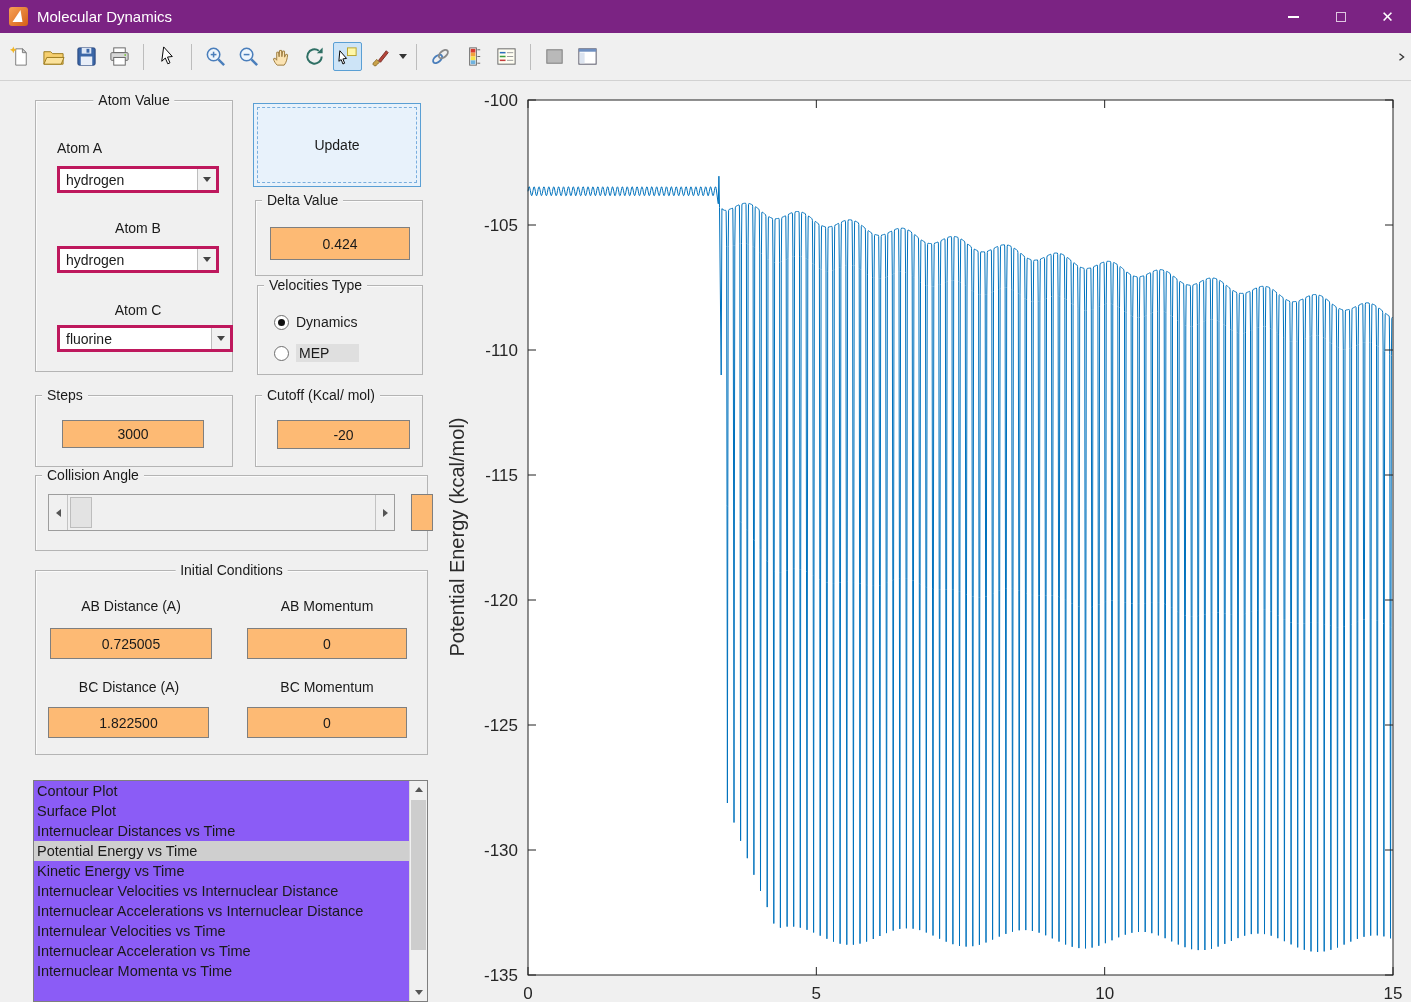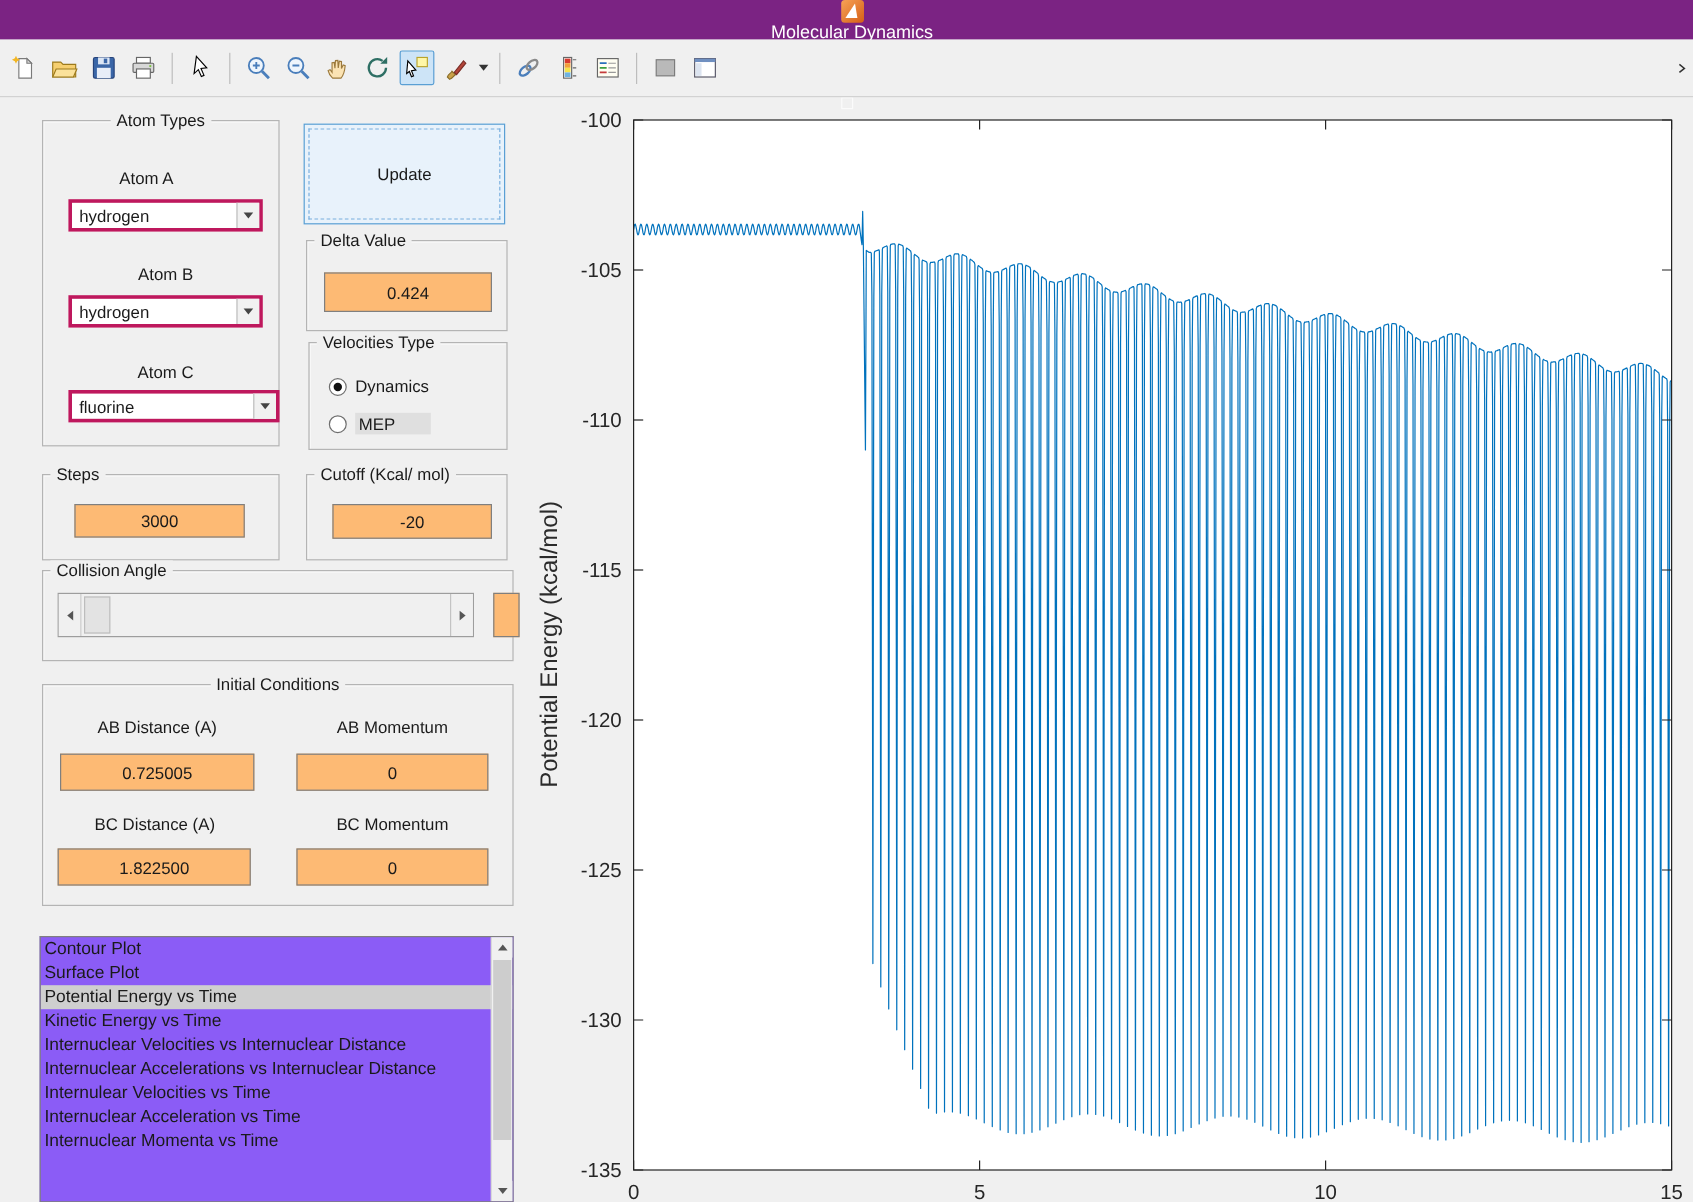--- a/index.html
+++ b/index.html
@@ -67,21 +67,21 @@
   .tri-up-s { width:0; height:0; border-left:4px solid transparent; border-right:4px solid transparent; border-bottom:5px solid #555; }
   .tri-down-s { width:0; height:0; border-left:4px solid transparent; border-right:4px solid transparent; border-top:5px solid #555; }
   .scroll-thumb { position:absolute; left:1px; top:19px; width:15px; height:150px; background:#cdcdcd; }
   
   #plot-svg { position:absolute; left:440px; top:85px; }
   #plot-svg text { font-family:"Liberation Sans", sans-serif; }
 </style>
 </head>
 <body>
 
-<div class="titlebar" style="background: rgb(123, 35, 131); flex-direction: column;">
+<div class="titlebar" style="background: rgb(123, 35, 131);">
   <div class="mat-icon"></div>
   <div class="title-text">Molecular Dynamics</div>
   <div class="win-btn">
       <div class="min-glyph"></div>
     </div>
   <div class="win-btn">
       <div class="max-glyph"></div>
     </div>
   <div class="win-btn">
       <div class="close-glyph">✕</div>
@@ -211,23 +211,23 @@
   </div>
   <div class="toolbar-spring"></div>
   <div class="overflow-chip">
     <svg viewBox="0 0 12 12" width="10" height="10">
         <path d="M3 2l5 4-5 4" fill="none" stroke="#333" stroke-width="1.5"></path>
       </svg>
   </div>
 </div>
 
 <div class="panel" style="left:35px;top:100px;width:198px;height:272px">
-  <div class="panel-title pt-center">Atom Types</div>
-</div>
-<div class="lbl" style="left:41px;top:140px;width:162px;text-align:center">Atom A</div>
+  <div class="panel-title pt-center">Atom Value</div>
+</div>
+<div class="lbl" style="left:57px;top:140px;width:162px;">Atom A</div>
 <div class="combo" style="left:57px;top:166px;width:162px">
   <div class="combo-text">hydrogen</div>
   <div class="combo-btn">
       <div class="chev"></div>
     </div>
 </div>
 <div class="lbl" style="left:57px;top:220px;width:162px;text-align:center">Atom B</div>
 <div class="combo" style="left:57px;top:246px;width:162px">
   <div class="combo-text">hydrogen</div>
   <div class="combo-btn">
@@ -295,20 +295,21 @@
 <div class="edit" style="left:50px;top:628px;width:162px;height:31px">0.725005</div>
 <div class="edit" style="left:247px;top:628px;width:160px;height:31px">0</div>
 <div class="lbl" style="left:48px;top:679px;width:162px;text-align:center">BC Distance (A)</div>
 <div class="lbl" style="left:247px;top:679px;width:160px;text-align:center">BC Momentum</div>
 <div class="edit" style="left:48px;top:707px;width:161px;height:31px">1.822500</div>
 <div class="edit" style="left:247px;top:707px;width:160px;height:31px">0</div>
 
 <div class="listbox">
   <div class="list-item">Contour Plot</div>
   <div class="list-item">Surface Plot</div>
+  <div class="list-item">Internuclear Distances vs Time</div>
   <div class="list-item selected">Potential Energy vs Time</div>
   <div class="list-item">Kinetic Energy vs Time</div>
   <div class="list-item">Internuclear Velocities vs Internuclear Distance</div>
   <div class="list-item">Internuclear Accelerations vs Internuclear Distance</div>
   <div class="list-item">Internulear Velocities vs Time</div>
   <div class="list-item">Internuclear Acceleration vs Time</div>
   <div class="list-item">Internuclear Momenta vs Time</div>
   <div class="list-scroll">
     <div class="scroll-btn up">
         <div class="tri-up-s"></div>

